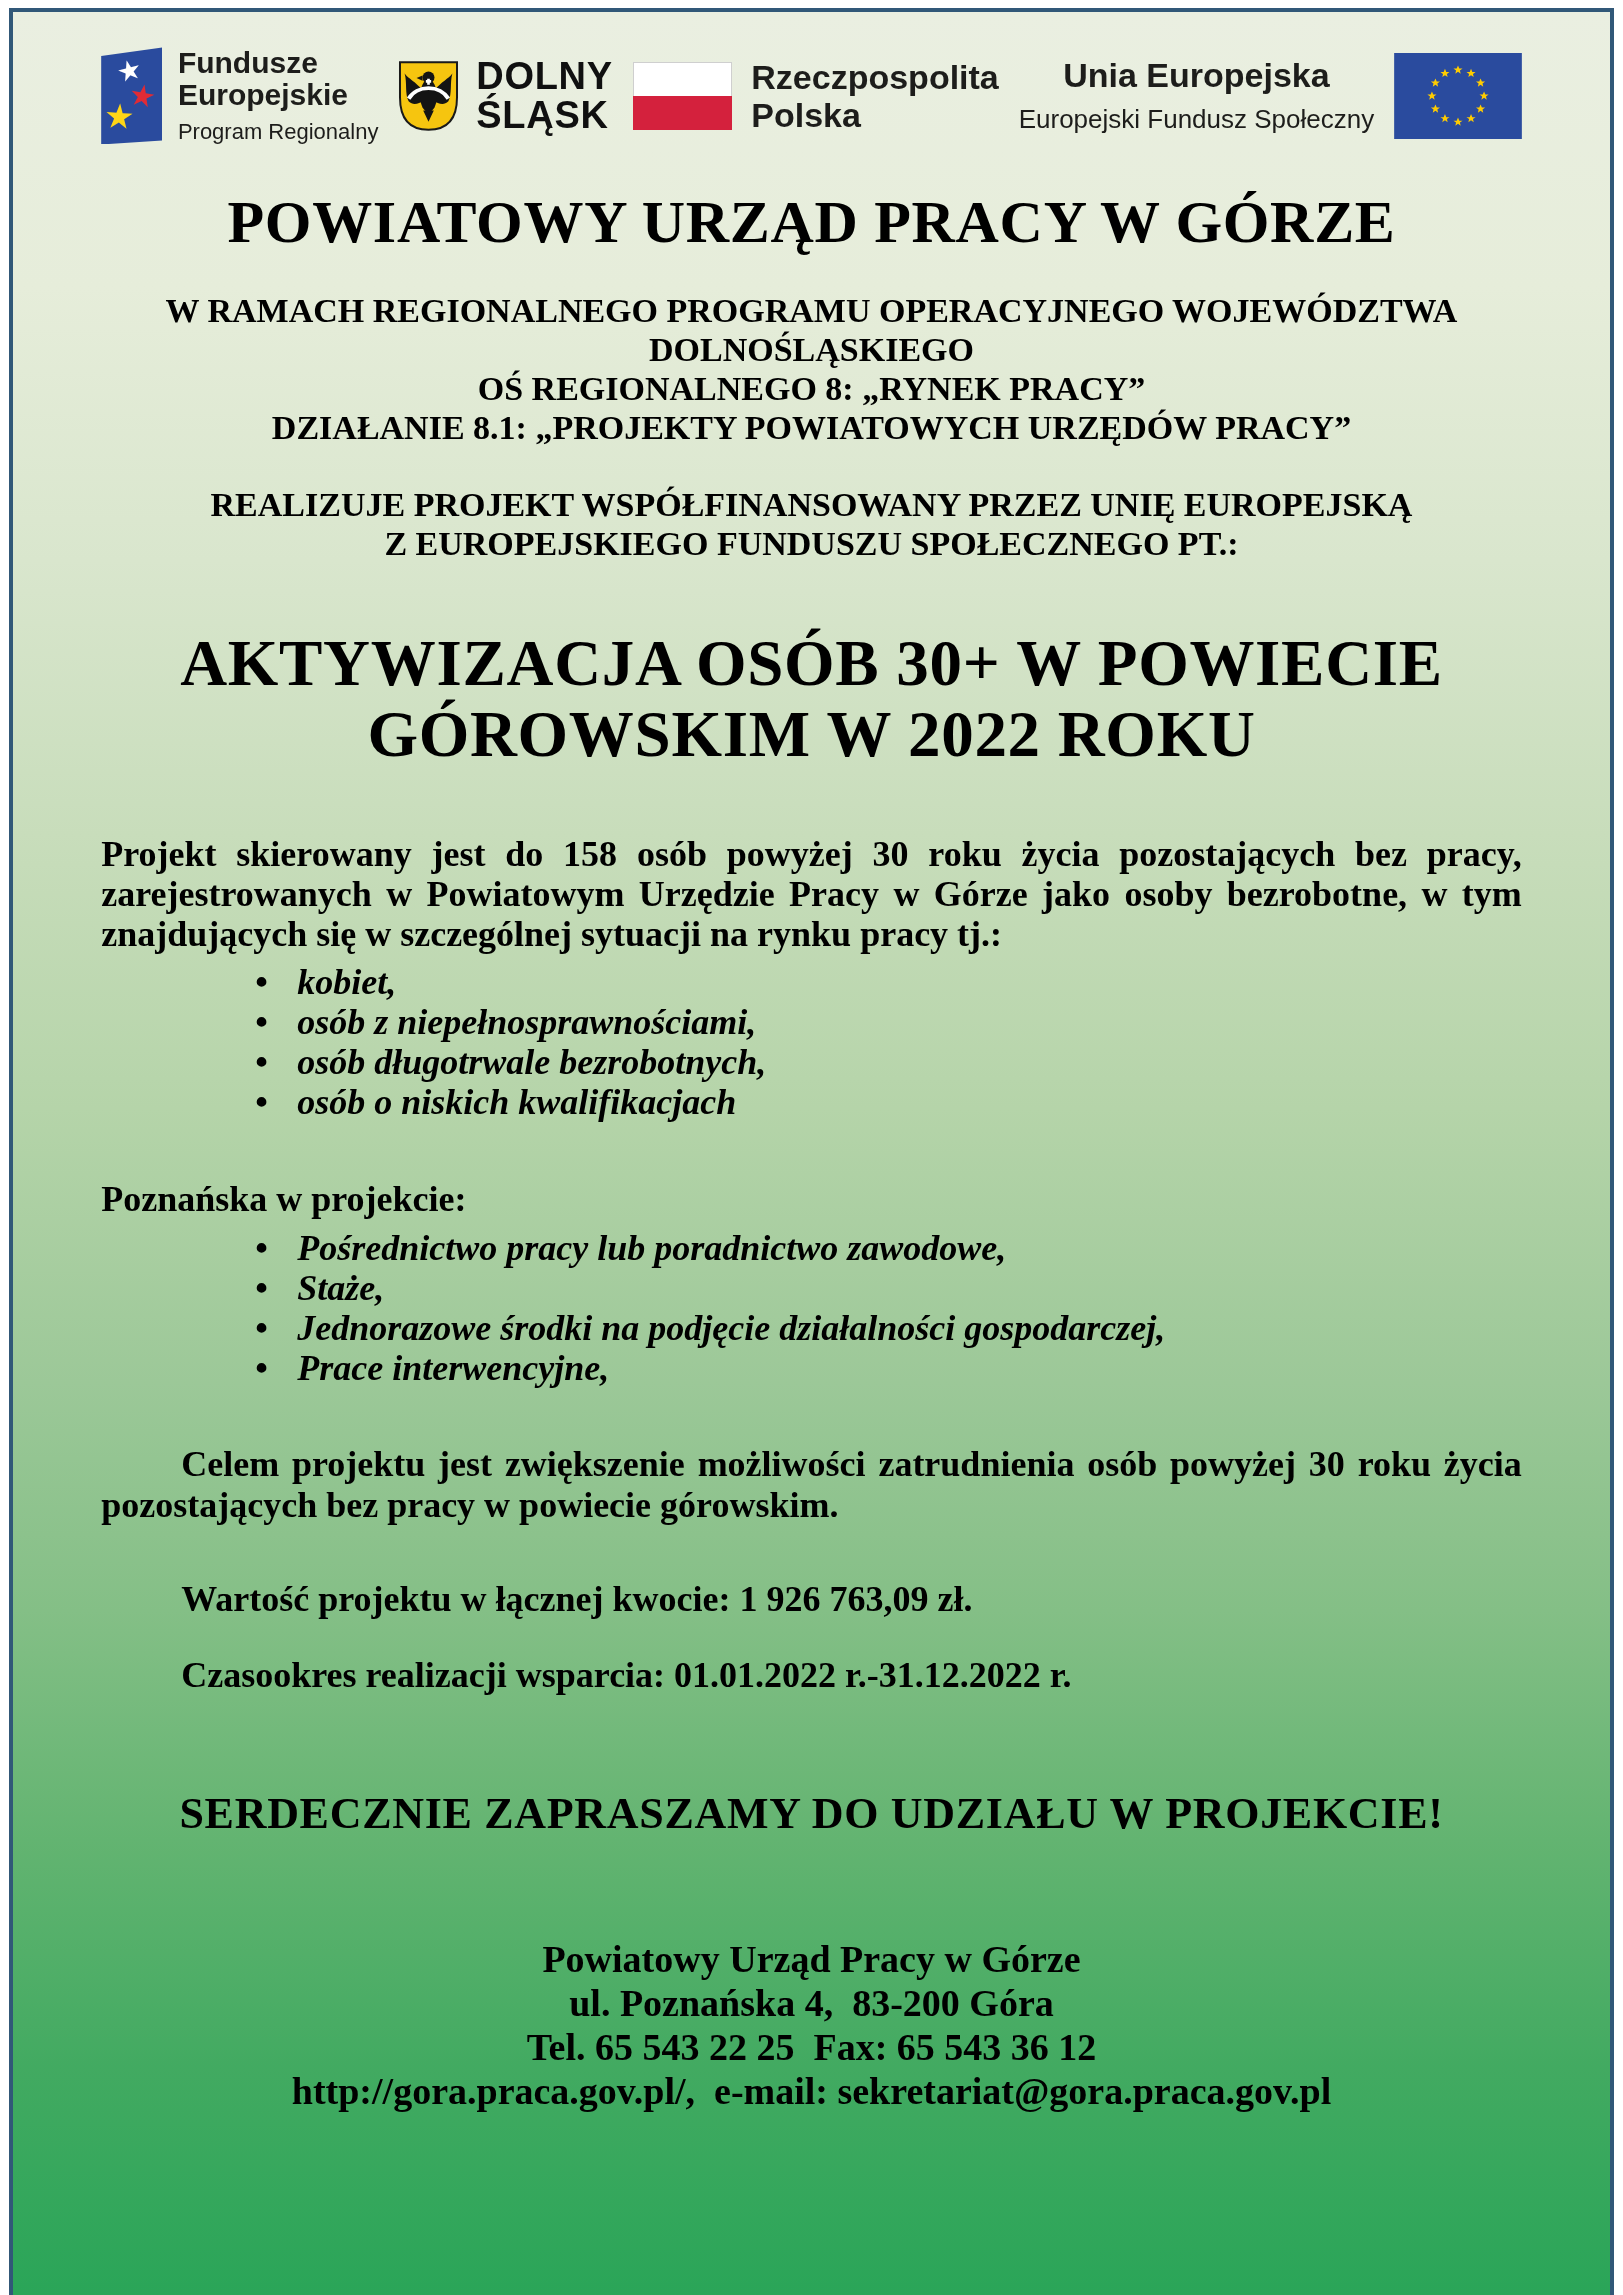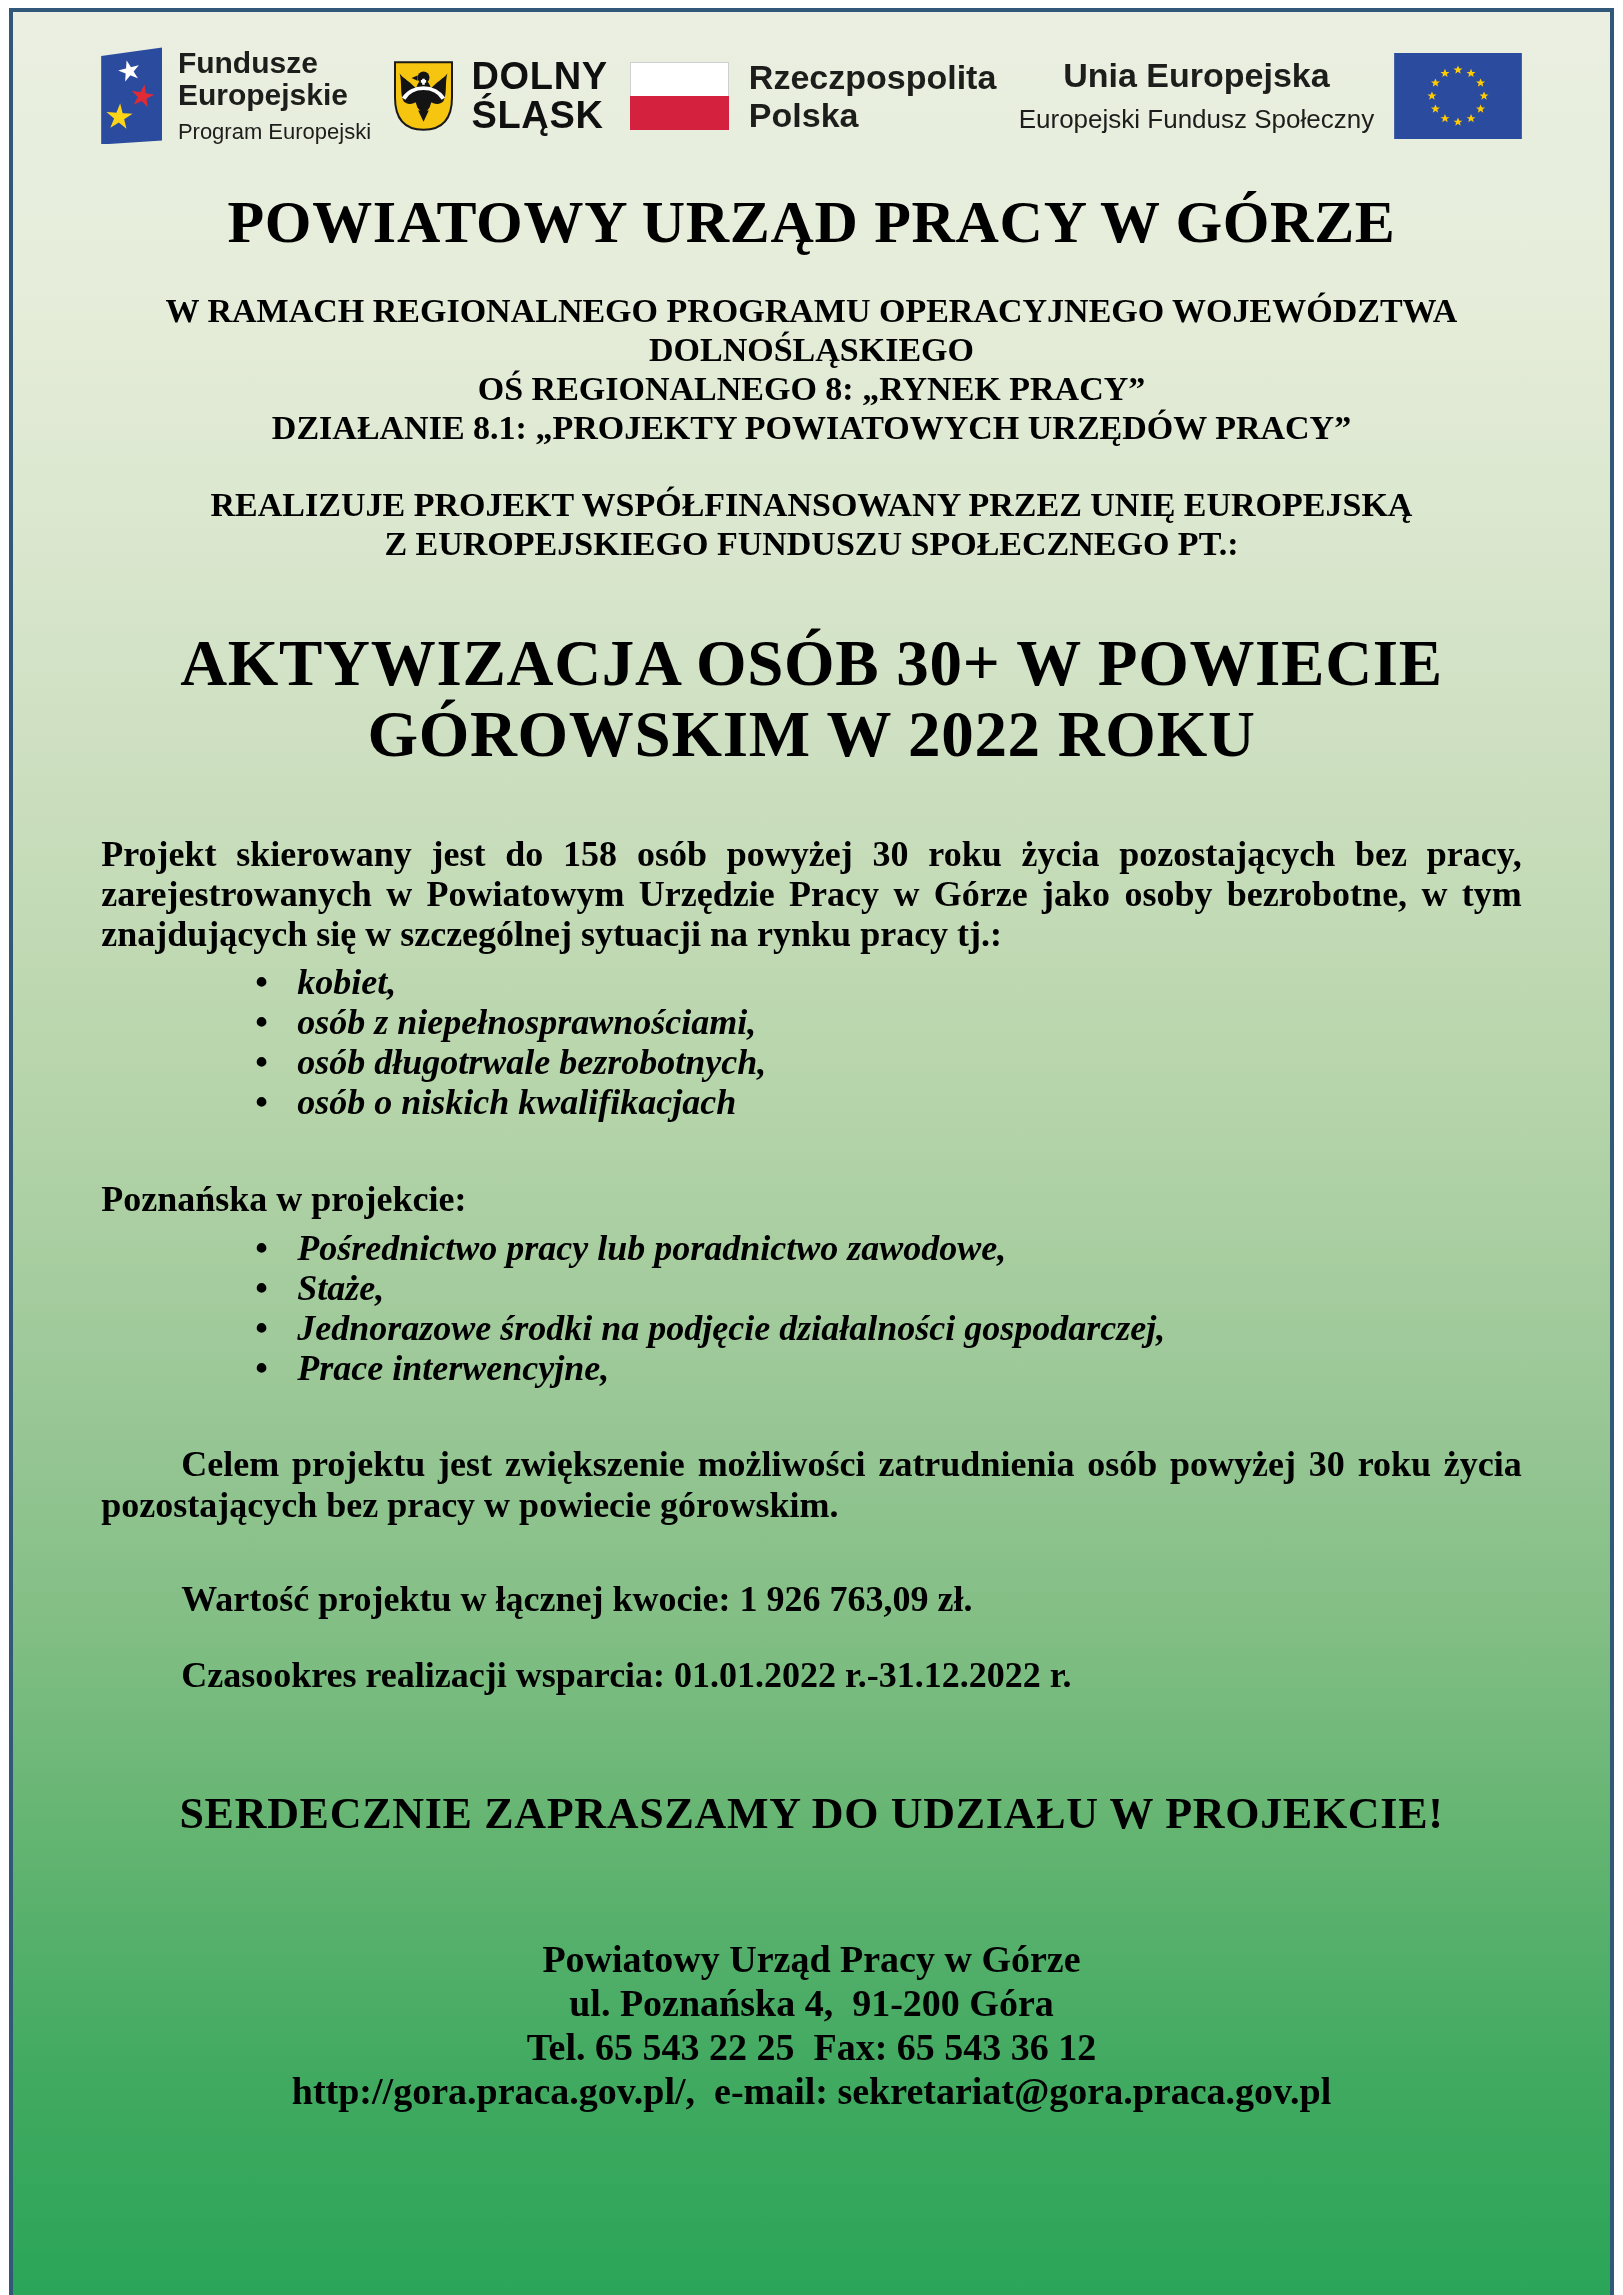--- a/index.html
+++ b/index.html
@@ -80,21 +80,21 @@
 
     <div class="logo fe">
       <div class="fe-flag">
         <span class="star fe-s1">★</span>
         <span class="star fe-s2">★</span>
         <span class="star fe-s3">★</span>
       </div>
       <div class="fe-text">
         <div class="fe-l1">Fundusze</div>
         <div class="fe-l1">Europejskie</div>
-        <div class="fe-l2">Program Europejski</div>
+        <div class="fe-l2">Program Regionalny</div>
       </div>
     </div>
 
     <div class="logo ds">
       <div class="ds-shield">
         <svg viewBox="0 0 92 108" width="61" height="72" aria-hidden="true">
           <path d="M3,3 H89 V56 Q89,105 46,105 Q3,105 3,56 Z" fill="#f6c50f" stroke="#1a1a1a" stroke-width="3"></path>
           <g fill="#141414">
             <path d="M38,46 C26,32 16,28 10,20 C14,34 10,50 16,62 C24,70 32,64 38,62 Z"></path>
             <path d="M54,46 C66,32 76,28 82,20 C78,34 82,50 76,62 C68,70 60,64 54,62 Z"></path>
@@ -236,19 +236,19 @@
 
   <p class="goal">Celem projektu jest zwiększenie możliwości zatrudnienia osób powyżej 30 roku życia pozostających bez pracy w powiecie górowskim.</p>
 
   <p class="val val-first">Wartość projektu w łącznej kwocie: 1 926 763,09 zł.</p>
   <p class="val">Czasookres realizacji wsparcia: 01.01.2022 r.-31.12.2022 r.</p>
 
   <p class="invite">SERDECZNIE ZAPRASZAMY DO UDZIAŁU W PROJEKCIE!</p>
 
   <div class="contact">
       <div class="c-line">Powiatowy Urząd Pracy w Górze</div>
-      <div class="c-line">ul. Poznańska 4,  91-200 Góra</div>
+      <div class="c-line">ul. Poznańska 4,  83-200 Góra</div>
       <div class="c-line">Tel. 65 543 22 25  Fax: 65 543 36 12</div>
       <div class="c-line">http://gora.praca.gov.pl/,  e-mail: sekretariat@gora.praca.gov.pl</div>
     </div>
 
 </div>
 
 
 </body></html>

